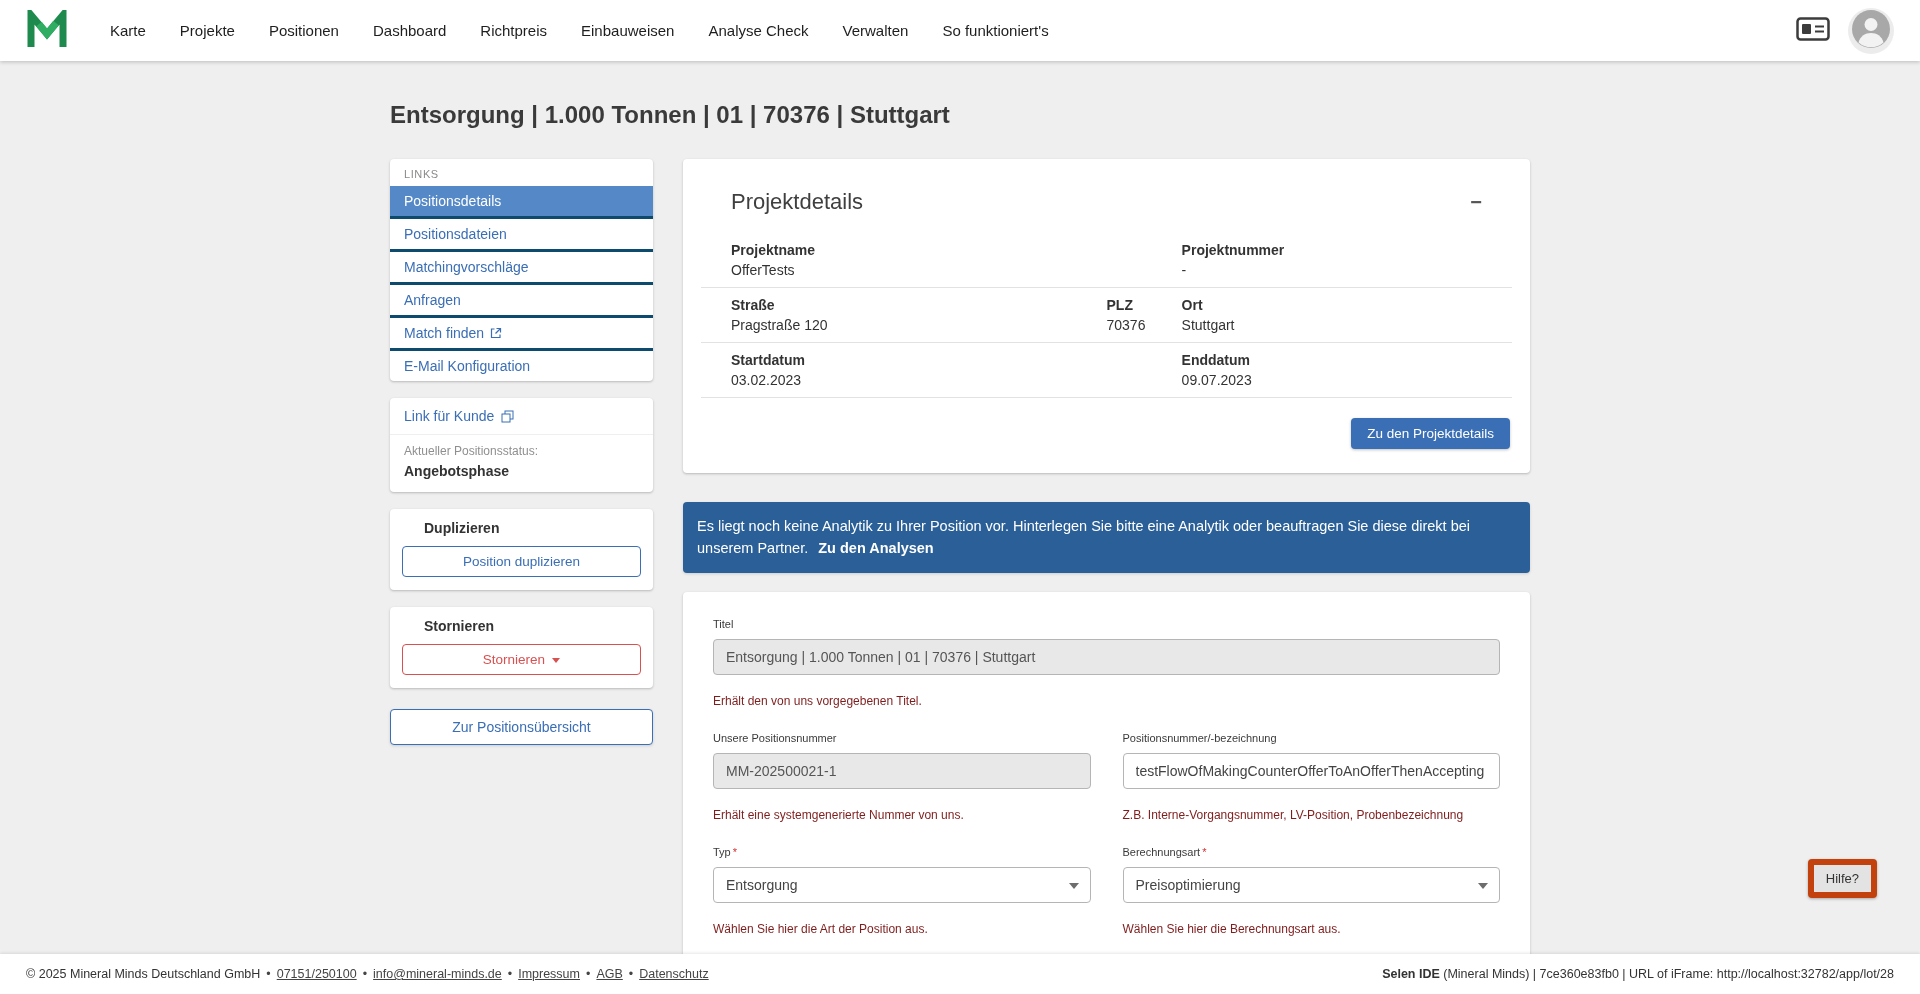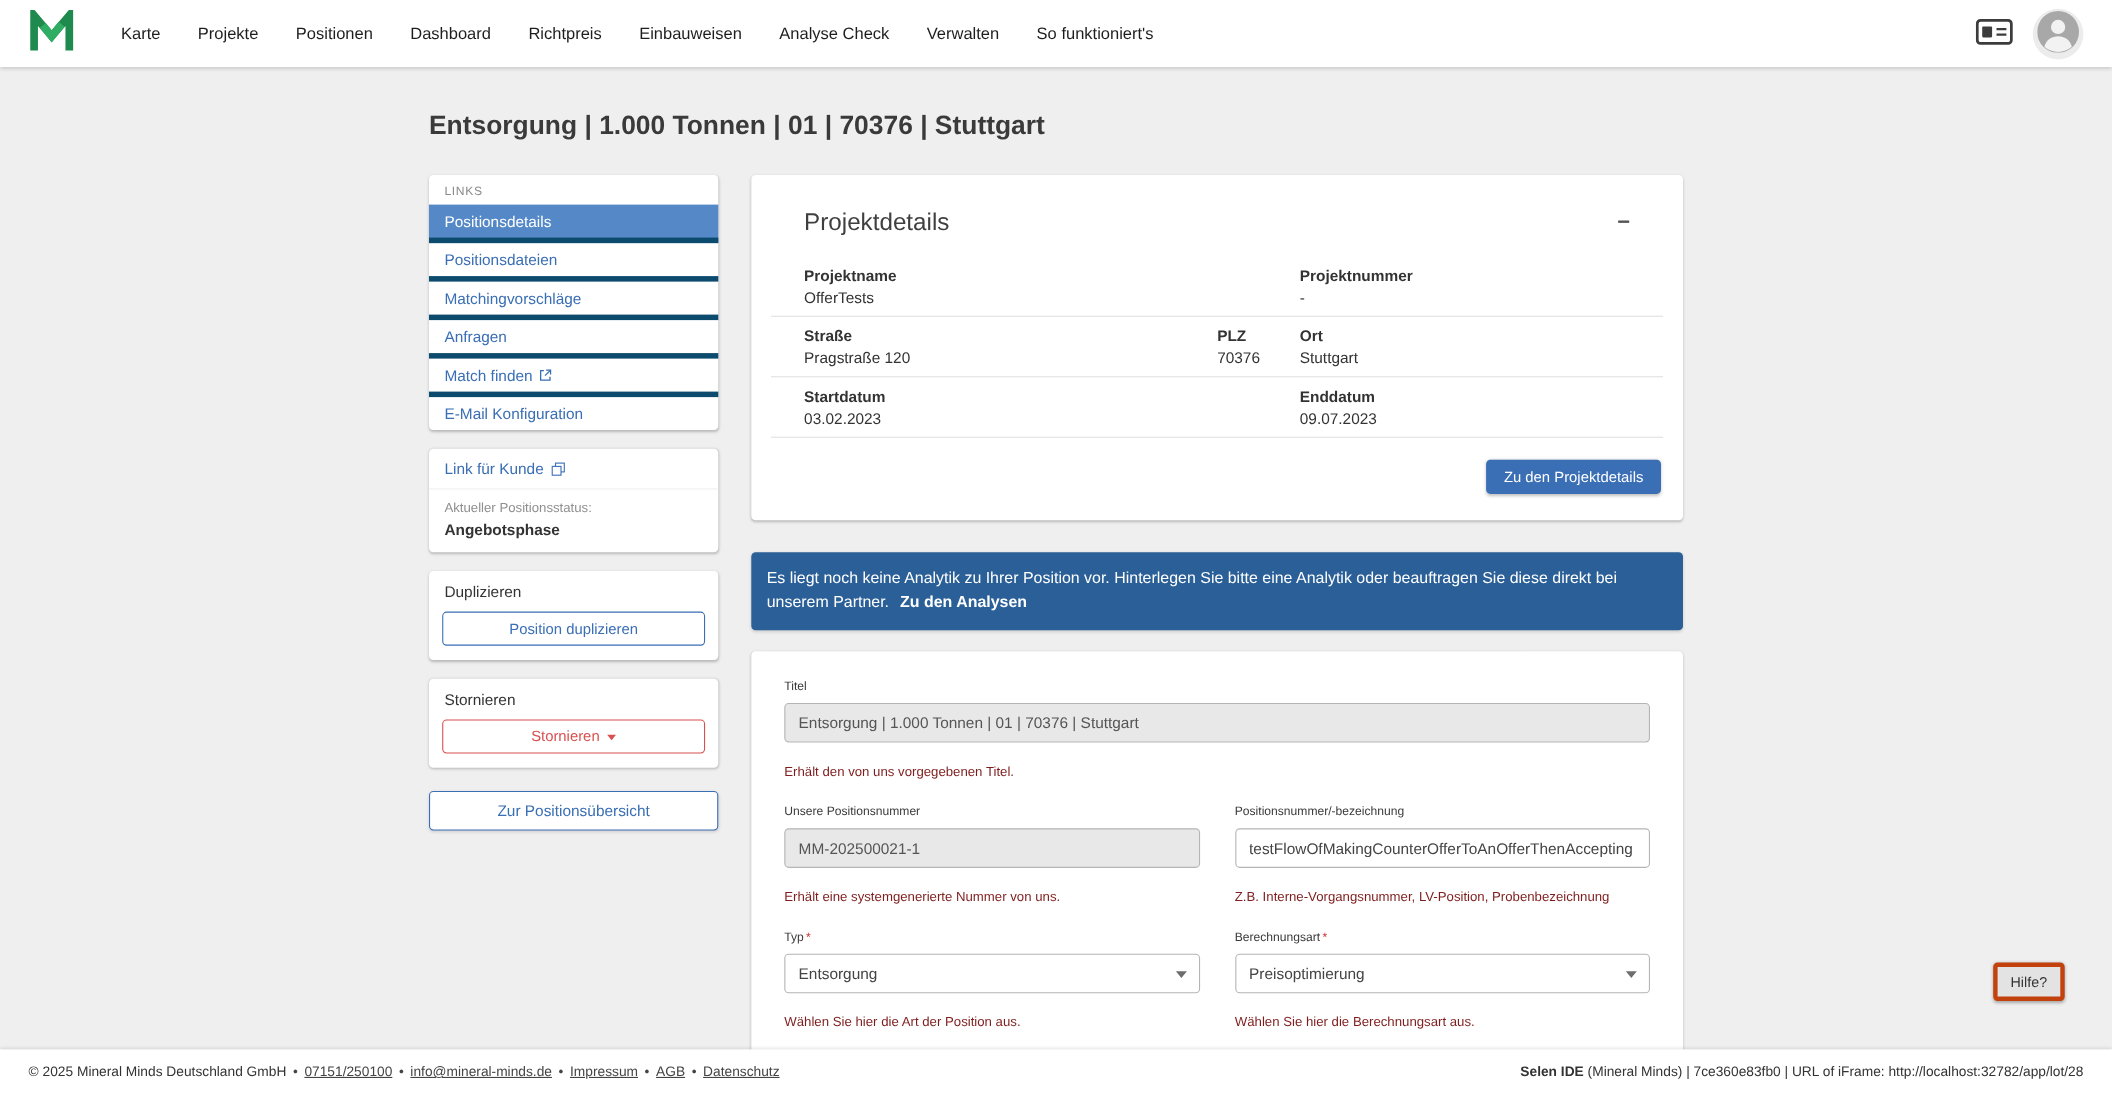--- a/index.html
+++ b/index.html
@@ -18,29 +18,29 @@
 
   
   .container { width: 1140px; margin: 0 auto; padding-top: 40px; }
   .page-title { font-size: 24px; font-weight: 600; color: #3a3a3a; margin-bottom: 30px; }
   .content { display: flex; gap: 30px; align-items: flex-start; }
 
   
   .sidebar { width: 263px; flex-shrink: 0; display: flex; flex-direction: column; gap: 17px; }
   .card { background: #fff; border-radius: 4px; box-shadow: 0 1px 3px rgba(0,0,0,.14), 0 1px 2px rgba(0,0,0,.10); }
   .links-header { font-size: 11px; color: #8a8a8a; letter-spacing: .6px; padding: 9px 14px 6px; }
-  .side-link { display: flex; align-items: center; gap: 6px; padding: 7px 14px; font-size: 14px; font-weight: 500; color: #3a6eb5; border-bottom: 5px solid #0c4a6e; }
+  .side-link { display: flex; align-items: center; gap: 6px; padding: 7px 14px; font-size: 14px; font-weight: 500; color: #3a6eb5; border-bottom: 3px solid #0c4a6e; }
   .side-link:last-child { border-bottom: none; }
   .side-link.active { background: #5488c7; color: #fff; }
   .ext-ico, .copy-ico { display: inline-flex; align-items: center; }
   .cust-link { display: flex; align-items: center; gap: 7px; padding: 10px 14px; font-size: 14px; font-weight: 500; color: #3a6eb5; border-bottom: 1px solid #efefef; }
   .status-box { padding: 9px 14px 13px; }
   .status-label { font-size: 12px; color: #8f8f8f; margin-bottom: 5px; }
   .status-value { font-size: 14px; font-weight: 700; color: #333; }
-  .side-card-header { font-size: 14px; font-weight: 400; color: #333; padding: 11px 14px 7px; }
+  .side-card-header { font-size: 14px; font-weight: 700; color: #333; padding: 11px 14px 7px; margin-left: 20px; }
   .outline-btn { display: block; width: calc(100% - 24px); margin: 3px 12px 13px; padding: 7px 0; background: #fff; border: 1px solid #3a6eb5; border-radius: 4px; color: #3a6eb5; font-size: 13.5px; font-weight: 500; font-family: inherit; text-align: center; cursor: pointer; }
   .outline-btn.danger { border-color: #d85050; color: #d85050; }
   .caret { display: inline-block; width: 0; height: 0; border-left: 4px solid transparent; border-right: 4px solid transparent; border-top: 5px solid currentColor; margin-left: 7px; vertical-align: middle; }
   .overview-btn { width: 100%; margin-top: 4px; padding: 9px 0; background: #fff; border: 1.5px solid #3a6eb5; border-radius: 4px; color: #3a6eb5; font-size: 14px; font-weight: 500; font-family: inherit; cursor: pointer; box-shadow: 0 1px 3px rgba(0,0,0,.14); }
 
   
   .main { flex: 1; display: flex; flex-direction: column; gap: 19px; }
 
   .project-card { padding-bottom: 20px; }
   .project-head { display: flex; justify-content: space-between; align-items: center; padding: 30px 48px 18px; }
@@ -62,21 +62,21 @@
   .form-label { font-size: 11px; color: #3a3a3a; margin-bottom: 9px; }
   .req { color: #d32f2f; margin-left: 2px; }
   .inp { width: 100%; height: 36px; padding: 0 12px; font-size: 14px; font-family: inherit; color: #444; background: #fff; border: 1px solid #b5b5b5; border-radius: 4px; }
   .inp:disabled { background: #e8e8e8; color: #555; }
   .helper { font-size: 12px; color: #7f1d1d; margin-top: 19px; }
   .form-grid { display: grid; grid-template-columns: 1fr 1fr; column-gap: 32px; margin-top: 24px; }
   .select { position: relative; height: 36px; border: 1px solid #b5b5b5; border-radius: 4px; background: #fff; display: flex; align-items: center; padding: 0 28px 0 12px; font-size: 14px; color: #444; cursor: pointer; }
   .select .sel-caret { position: absolute; right: 11px; top: 50%; margin-top: -2px; width: 0; height: 0; border-left: 5px solid transparent; border-right: 5px solid transparent; border-top: 6px solid #6d6d6d; }
 
   
-  .help-chip { position: fixed; right: 43px; bottom: 84px; background: #e3e3e3; border: 4px solid #c2410c; border-radius: 4px; padding: 6px 12px; font-size: 13px; color: #333; box-shadow: 0 1px 3px rgba(0,0,0,.3); cursor: pointer; z-index: 30; }
+  .help-chip { position: fixed; right: 43px; bottom: 96px; background: #e3e3e3; border: 6px solid #c2410c; border-radius: 4px; padding: 6px 12px; font-size: 13px; color: #333; box-shadow: 0 1px 3px rgba(0,0,0,.3); cursor: pointer; z-index: 30; }
 
   
   .footer { position: fixed; bottom: 0; left: 0; width: 100%; height: 40px; background: #fff; box-shadow: 0 -1px 3px rgba(0,0,0,.10); display: flex; align-items: center; justify-content: space-between; padding: 0 26px; font-size: 12.5px; color: #333; z-index: 25; }
   .footer-left, .footer-right { display: flex; align-items: center; gap: 6px; white-space: nowrap; }
   .footer a { color: #444; text-decoration: underline; }
   .sep { color: #444; }
 </style>
 </head>
 <body>
 

